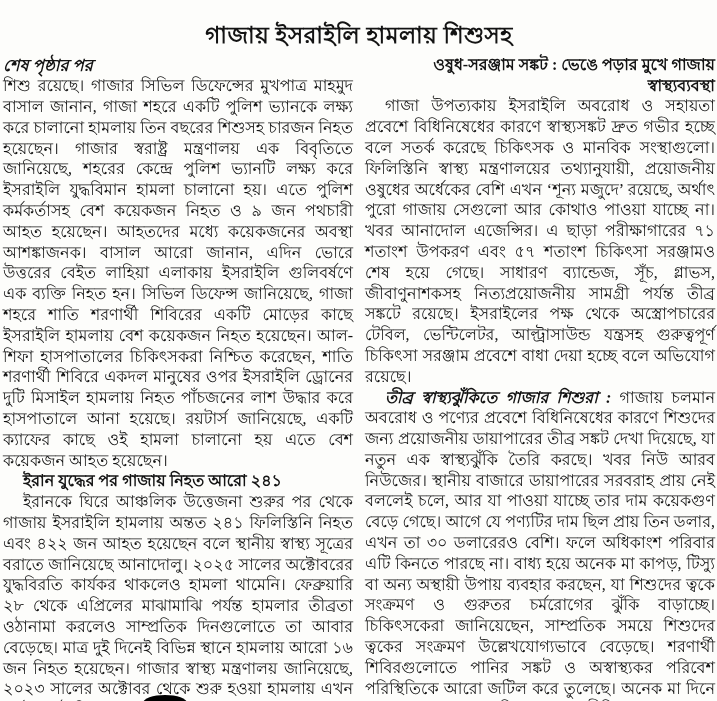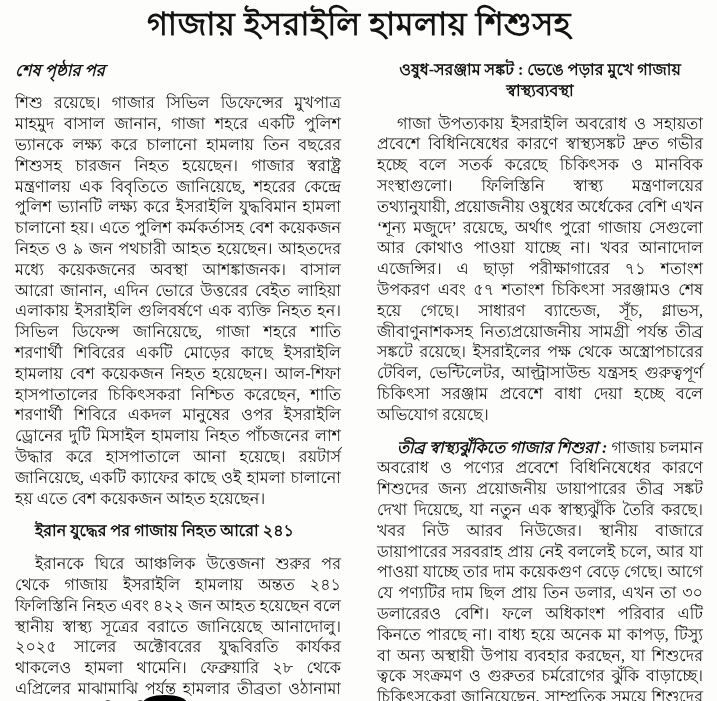--- a/index.html
+++ b/index.html
@@ -14,51 +14,51 @@
     position: relative;
     font-family: "Liberation Serif", serif;
     color: #131313;
   }
   .page {
     padding: 4px 2px 0 3px;
   }
   .headline {
     text-align: center;
     font-weight: 700;
-    font-size: 32px;
+    font-size: 23px;
     line-height: 1.25;
-    margin: 0 0 4px 0;
+    margin: 18px 0 4px 0;
     letter-spacing: 0.5px;
   }
   .columns {
     display: flex;
     gap: 12px;
     align-items: flex-start;
   }
   .col {
     flex: 1 1 0;
     text-align: justify;
     font-size: 16px;
     line-height: 1.3;
   }
-  .col p { margin: 12px; }
+  .col p { margin: 0; }
   .cont-label {
     font-weight: 700;
     font-style: italic;
     font-size: 16.5px;
     text-align: left;
   }
   .subhead {
     font-weight: 700;
     text-indent: 20px;
     text-align: left;
   }
   .rc-head {
     font-weight: 700;
-    text-align: center;
+    text-align: right;
     text-indent: 0;
   }
   .indent { text-indent: 20px; }
   .lead { font-weight: 700; font-style: italic; }
   .crop-ellipse {
     position: absolute;
     left: 143px;
     top: 695px;
     width: 44px;
     height: 16px;

